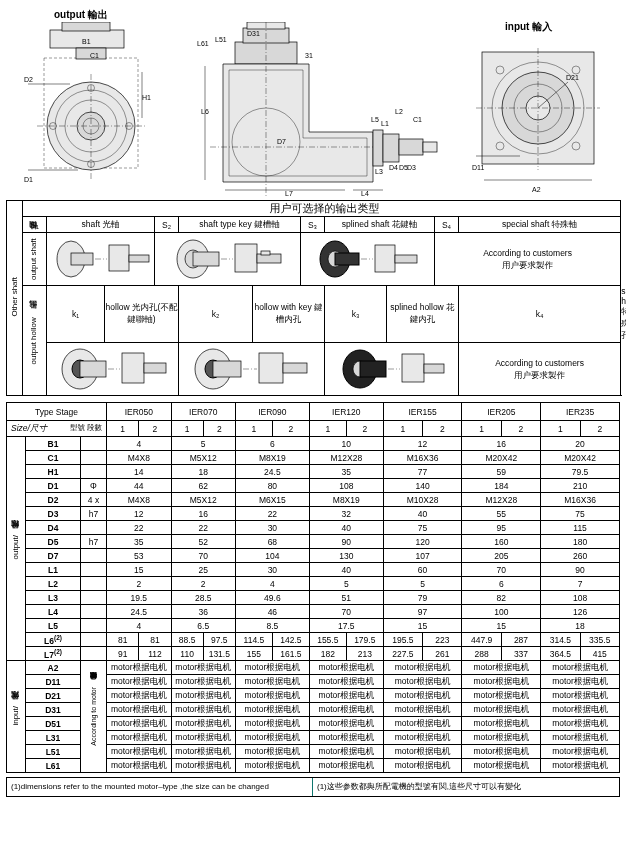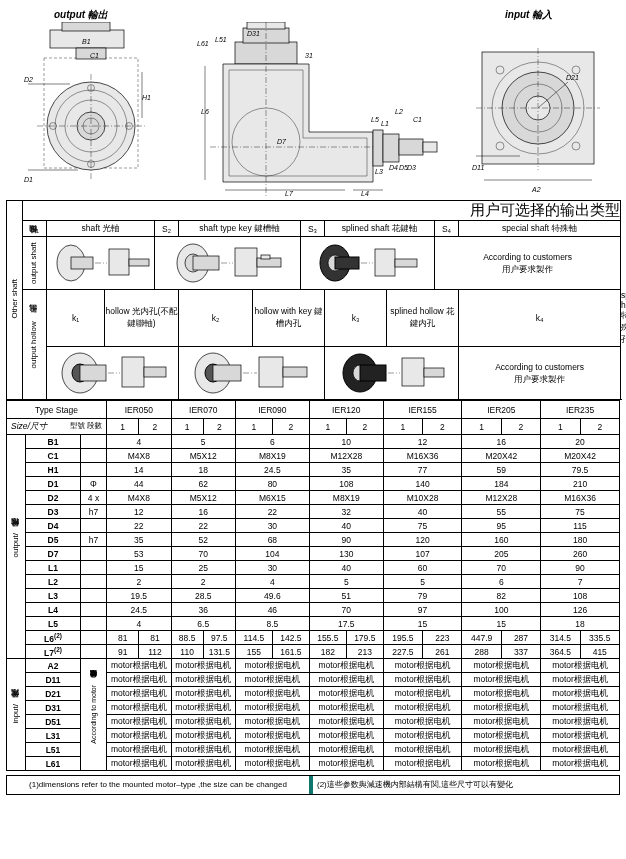--- a/index.html
+++ b/index.html
@@ -9,21 +9,21 @@
     font-family: "Liberation Sans", sans-serif;
     font-size: 9px;
     color: #000;
     background: #fff;
     position: relative;
     overflow: hidden;
   }
   .sheet { position: relative; width: 626px; height: 859px; }
 
   
-  .drawings { position: relative; height: 200px; width: 613px; font-style: italic; }
+  .drawings { position: relative; height: 200px; width: 613px; }
   .dwg-title { position:absolute; font-size:10px; font-weight:bold; }
   .svgbox { position:absolute; }
 
   
   table.tbl { border-collapse: collapse; width: 614px; margin: 0 6px; table-layout: fixed; }
   table.tbl td, table.tbl th {
     border: 1px solid #000; padding: 0; text-align: center; vertical-align: middle;
     font-size: 8.5px; font-weight: normal;
   }
   .hdrrow td { font-weight: bold; font-size:9px; height: 16px; }
@@ -39,40 +39,40 @@
   .sz td { height: 14px; font-size: 8.5px; }
   .sz .hd { font-weight: bold; background: #fff; }
   .sz .rowlab { font-weight: bold; }
   .grey { background: #efefef; }
   .motor { font-size: 7.5px; }
   .small-sup { font-size: 6.5px; vertical-align: super; }
 
   
   .notes { margin: 4px 6px 0 6px; width: 614px; border: 1px solid #000; display:flex; }
   .notes > div { padding: 3px 4px; font-size: 8px; line-height: 12px; }
-  .notes .left { width: 50%; border-right: 4px solid #0f766e; text-align: center; }
+  .notes .left { width: 50%; border-right: 1px solid #0f766e; }
   .notes .right { width: 50%; }
 
   svg text { font-family: "Liberation Sans", sans-serif; font-size: 7px; }
   .dim { stroke:#000; stroke-width:0.5; fill:none; }
   .part { stroke:#000; stroke-width:0.7; fill:#e8e8e8; }
   .part2 { stroke:#000; stroke-width:0.7; fill:#d8d8d8; }
   .ctr { stroke:#000; stroke-width:0.4; stroke-dasharray:6,2,1,2; fill:none; }
   .thin { stroke:#000; stroke-width:0.4; fill:none; }
   .dash { stroke:#000; stroke-width:0.4; stroke-dasharray:3,2; fill:none; }
 </style>
 </head>
 <body>
 
 <div class="sheet">
 
   <div class="drawings">
 
     <div class="dwg-title" style="left:54px; top:8px;">output 輸出</div>
-    <div class="dwg-title" style="left:505px; top:8px;">input 輸入</div>
+    <div class="dwg-title" style="left:505px; top:20px;">input 輸入</div>
 
     <svg class="svgbox" style="left:20px; top:22px;" width="160" height="175">
       <rect x="30" y="8" width="74" height="18" class="part"></rect>
       <rect x="42" y="0" width="48" height="9" class="part2"></rect>
 
       <path d="M24 36 L118 36 L118 146 L24 146 Z" class="dash"></path>
       <circle cx="71" cy="104" r="44" class="part"></circle>
       <circle cx="71" cy="104" r="36" class="thin"></circle>
       <circle cx="71" cy="104" r="26" class="thin"></circle>
       <circle cx="71" cy="104" r="14" class="part2"></circle>
@@ -169,21 +169,21 @@
         <col style="width:62px">
         <col style="width:48px">
       <col style="width:24px">
         <col style="width:162px">
     </colgroup>
     <tbody>
         <tr class="hdrrow">
       <td rowspan="5" class="lbl" style="border-right:1px solid #000;">
         <span class="vtext">Other shaft</span>
       </td>
-      <td colspan="11" style="text-align:right; padding-left:6px; font-size:15px;">
+      <td colspan="11" style="text-align:center; padding-left:6px; font-size:11px;">
         <span>用户可选择的输出类型</span>
       </td>
     </tr>
     <tr class="hdrrow">
       <td>S₁</td>
       <td colspan="2">shaft 光軸</td>
       <td>S₂</td>
       <td colspan="2">shaft type key 鍵槽軸</td>
       <td>S₃</td>
       <td colspan="2">splined shaft 花鍵軸</td>
@@ -274,21 +274,21 @@
         </svg>
       </td>
       <td colspan="2" class="acc">
         <div>According to customers</div>
         <div>用户要求製作</div>
       </td>
     </tr>
   </tbody>
     </table>
 
-  <table class="tbl sz" style="">
+  <table class="tbl sz" style="margin-top:6px;">
     <colgroup>
       <col style="width:16px">
         <col style="width:46px">
         <col style="width:22px">
       <col style="width:27px">
         <col style="width:27px">
       <col style="width:27px">
         <col style="width:27px">
       <col style="width:31px">
         <col style="width:31px">
@@ -620,17 +620,17 @@
       <td colspan="2" class="motor">motor根据电机</td>
     </tr>
   </tbody>
     </table>
 
   <div class="notes">
     <div class="left">
       <div>(1)dimensions refer to the mounted motor–type ,the size can be changed</div>
     </div>
     <div class="right">
-      <div>(2)這些参数舆減速機内部結構有関,這些尺寸可以有變化</div>
+      <div>(1)这些参数都舆所配電機的型號有関,這些尺寸可以有變化</div>
     </div>
   </div>
 
 </div>
 
 </body></html>

